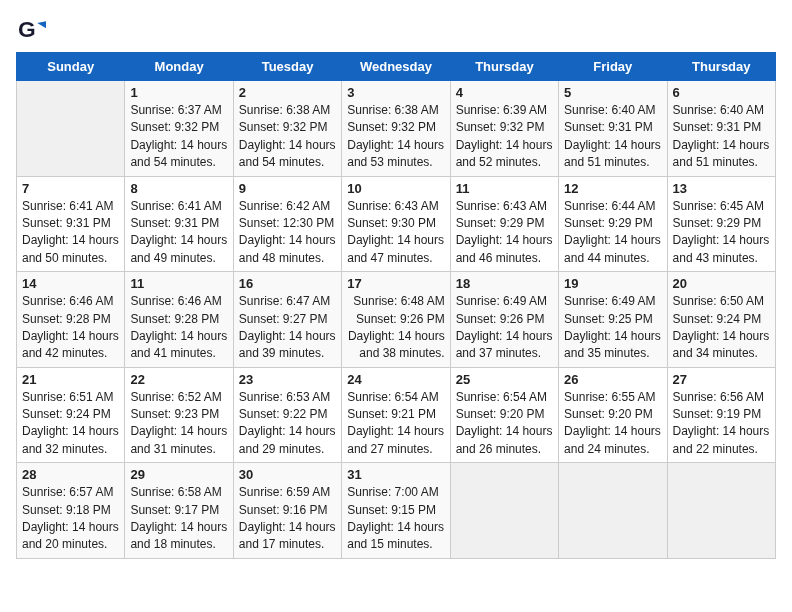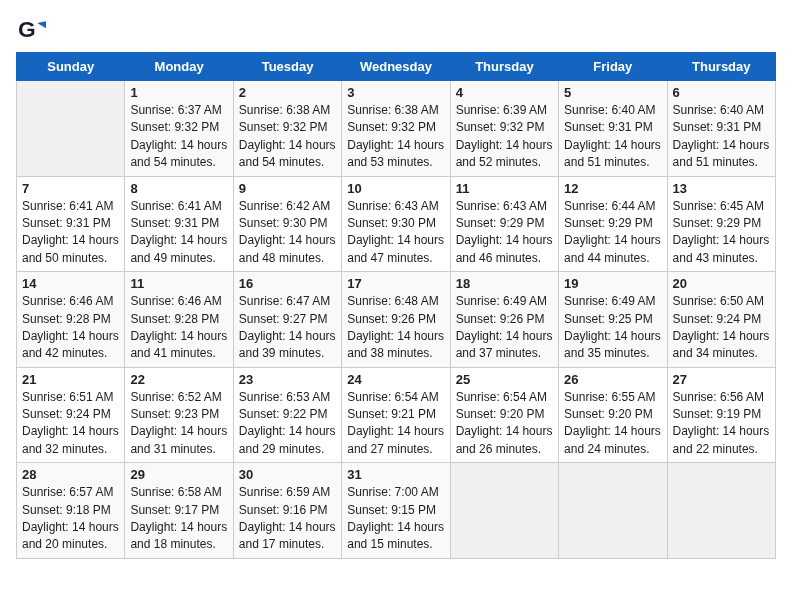--- a/index.html
+++ b/index.html
@@ -165,21 +165,21 @@
         </td>
         <td>
           <span class="day-number">8</span>
           <div class="day-info" style="white-space: pre-line;">Sunrise: 6:41 AM
 Sunset: 9:31 PM
 Daylight: 14 hours and 49 minutes.</div>
         </td>
         <td>
           <span class="day-number">9</span>
           <div class="day-info" style="white-space: pre-line;">Sunrise: 6:42 AM
-Sunset: 9:30 PM
+Sunset: 12:30 PM
 Daylight: 14 hours and 48 minutes.</div>
         </td>
         <td>
           <span class="day-number">10</span>
           <div class="day-info" style="white-space: pre-line;">Sunrise: 6:43 AM
 Sunset: 9:30 PM
 Daylight: 14 hours and 47 minutes.</div>
         </td>
         <td>
           <span class="day-number">11</span>
@@ -214,21 +214,21 @@
 Daylight: 14 hours and 41 minutes.</div>
         </td>
         <td>
           <span class="day-number">16</span>
           <div class="day-info" style="white-space: pre-line;">Sunrise: 6:47 AM
 Sunset: 9:27 PM
 Daylight: 14 hours and 39 minutes.</div>
         </td>
         <td>
           <span class="day-number">17</span>
-          <div class="day-info" style="white-space: pre-line;">Sunrise: 6:48 AM
+          <div class="day-info" style="white-space: pre-line; text-align: right;">Sunrise: 6:48 AM
 Sunset: 9:26 PM
 Daylight: 14 hours and 38 minutes.</div>
         </td>
         <td>
           <span class="day-number">18</span>
           <div class="day-info" style="white-space: pre-line;">Sunrise: 6:49 AM
 Sunset: 9:26 PM
 Daylight: 14 hours and 37 minutes.</div>
         </td>
         <td>

